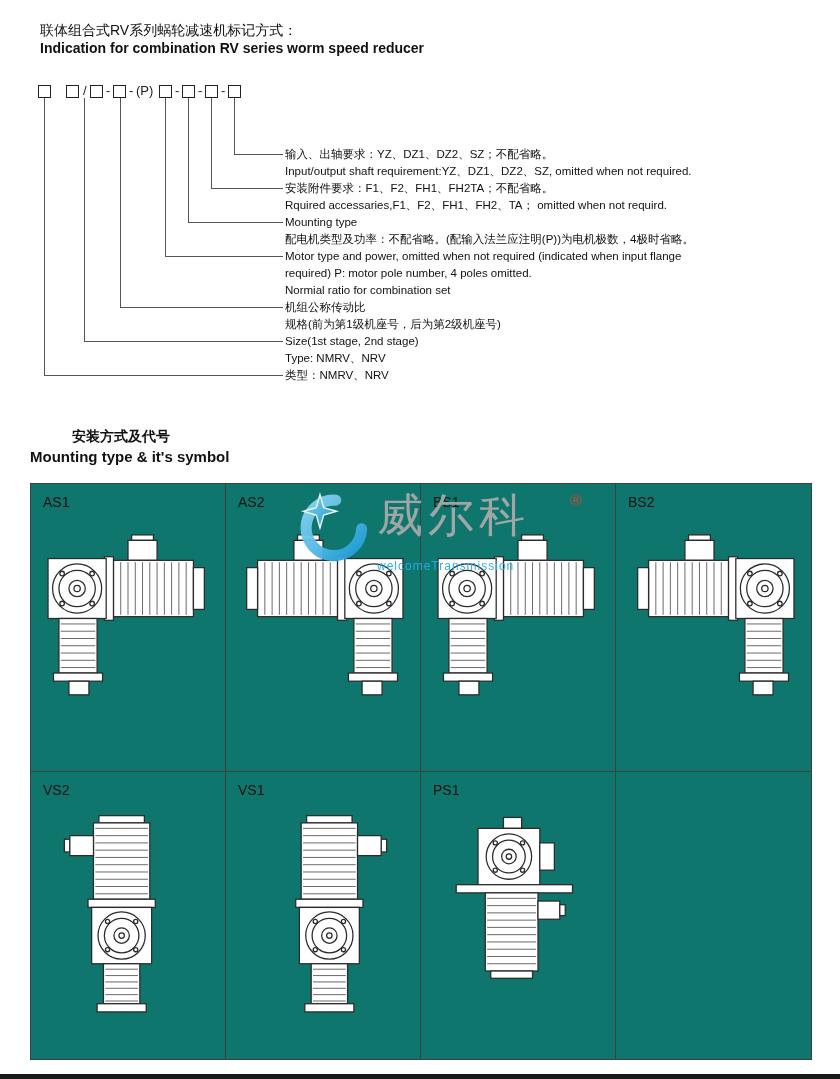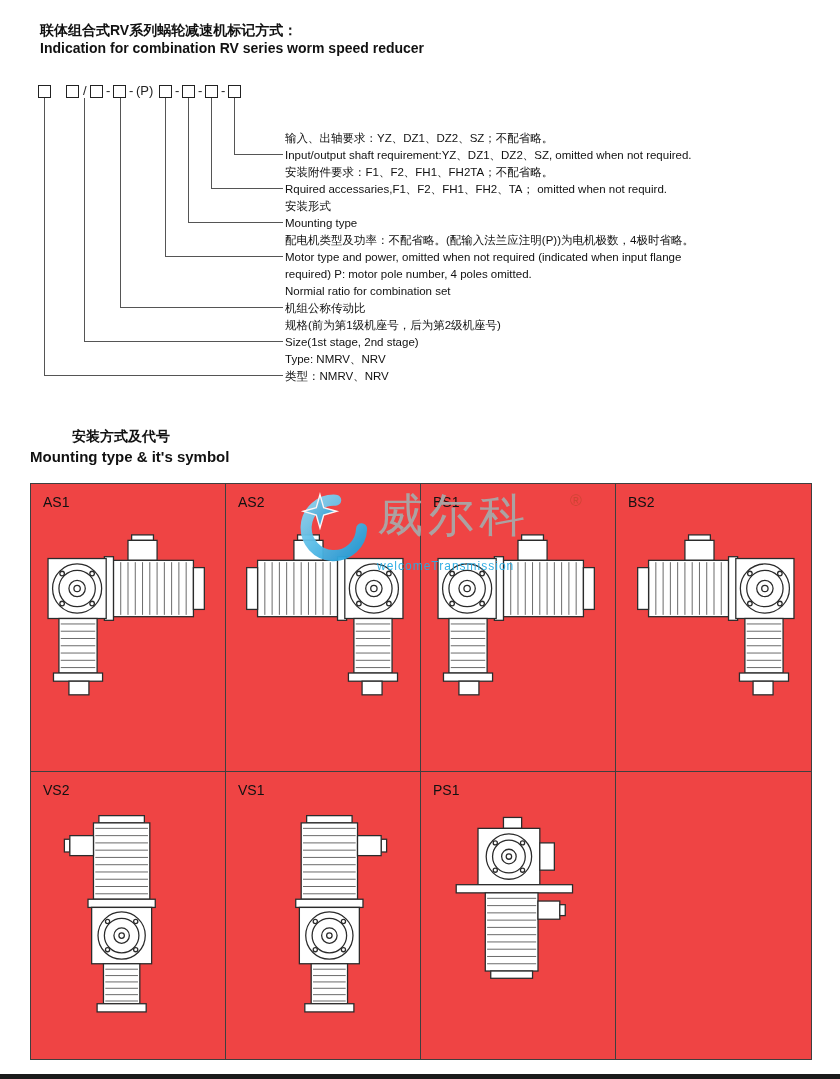--- a/index.html
+++ b/index.html
@@ -2,38 +2,38 @@
 <html><head>
 <meta charset="utf-8">
 <style>
   * { margin:0; padding:0; box-sizing:border-box; }
   html,body { background:#fff; }
   .page {
     position:relative; width:840px; height:1079px; margin:0 auto;
     background:#fff; overflow:hidden; color:#111;
     font-family:"Liberation Sans","DejaVu Sans",sans-serif;
   }
-  .title-cn { position:absolute; left:40px; top:22px; font-size:14px; font-weight:bold; }
+  .title-cn { position:absolute; left:40px; top:22px; font-size:14px; font-weight:normal; }
   .title-en { position:absolute; left:40px; top:40px; font-size:14px; font-weight:bold; }
 
   .codebox { position:absolute; top:85px; width:13px; height:13px; border:1px solid #222; background:#fff; }
   .codesep { position:absolute; top:83px; font-size:13px; color:#222; }
   .leader  { position:absolute; border-left:1px solid #555; border-bottom:1px solid #555; }
 
-  .exp { position:absolute; left:285px; top:130px; width:545px; font-size:11.5px; line-height:17px; color:#111; }
+  .exp { position:absolute; left:285px; top:146px; width:545px; font-size:11.5px; line-height:17px; color:#111; }
   .exp .ln { height:17px; white-space:nowrap; }
 
   .mt-cn { position:absolute; left:30px; top:428px; font-size:14px; font-weight:bold;margin-left:42px; }
   .mt-en { position:absolute; left:30px; top:448px; font-size:15px; font-weight:bold; }
 
   .grid {
     position:absolute; left:30px; top:483px; width:782px; height:577px;
     border:1px solid #3f3f3f;
     display:grid; grid-template-columns:repeat(4,1fr); grid-template-rows:1fr 1fr;
-    background:#ef4444;
+    background:#0f766e;
   }
   .cell { position:relative; border-right:1px solid #3f3f3f; }
   .cell:nth-child(4n) { border-right:none; }
   .cell:nth-child(-n+4) { border-bottom:1px solid #3f3f3f; }
   .cell-label { position:absolute; left:12px; top:10px; font-size:14px; color:#111; }
   .cellart { position:absolute; left:50%; top:40px; width:182px; height:209px; transform:translateX(-50%); }
   .cellart.flip { transform:translateX(-50%) scaleX(-1); }
 
   .wm { position:absolute; left:295px; top:490px; z-index:5; display:flex; align-items:flex-start; gap:8px; opacity:0.95; }
   .wm-icon { width:74px; height:74px; }
@@ -77,21 +77,20 @@
   <div class="leader" style="left:165px; top:98px; width:118px; height:159px"></div>
   <div class="leader" style="left:120px; top:98px; width:163px; height:210px"></div>
   <div class="leader" style="left:84px;  top:98px; width:199px; height:244px"></div>
   <div class="leader" style="left:44px;  top:98px; width:239px; height:278px"></div>
 
   <div class="exp">
     <div class="ln">输入、出轴要求：YZ、DZ1、DZ2、SZ；不配省略。</div>
     <div class="ln">Input/output shaft requirement:YZ、DZ1、DZ2、SZ,  omitted when not required.</div>
     <div class="ln">安装附件要求：F1、F2、FH1、FH2TA；不配省略。</div>
     <div class="ln">Rquired accessaries,F1、F2、FH1、FH2、TA；  omitted when not requird.</div>
-    <div class="ln">安装形式</div>
     <div class="ln">Mounting type</div>
     <div class="ln">配电机类型及功率：不配省略。(配输入法兰应注明(P))为电机极数，4极时省略。</div>
     <div class="ln">Motor type and power, omitted when not required (indicated when input flange</div>
     <div class="ln">required) P: motor pole number, 4 poles omitted.</div>
     <div class="ln">Normial ratio for combination set</div>
     <div class="ln">机组公称传动比</div>
     <div class="ln">规格(前为第1级机座号，后为第2级机座号)</div>
     <div class="ln">Size(1st stage, 2nd stage)</div>
     <div class="ln">Type: NMRV、NRV</div>
     <div class="ln">类型：NMRV、NRV</div>

